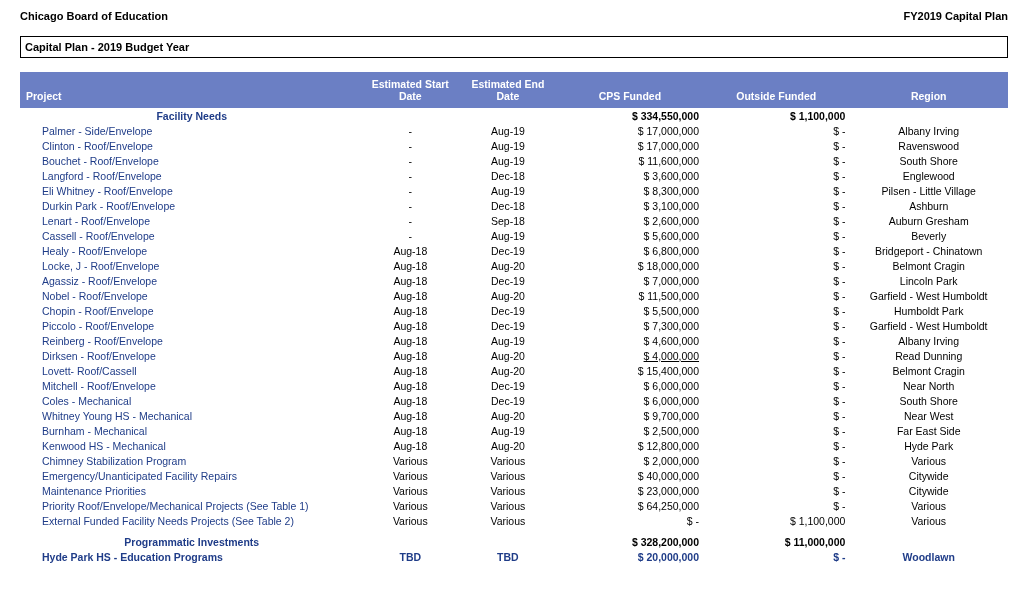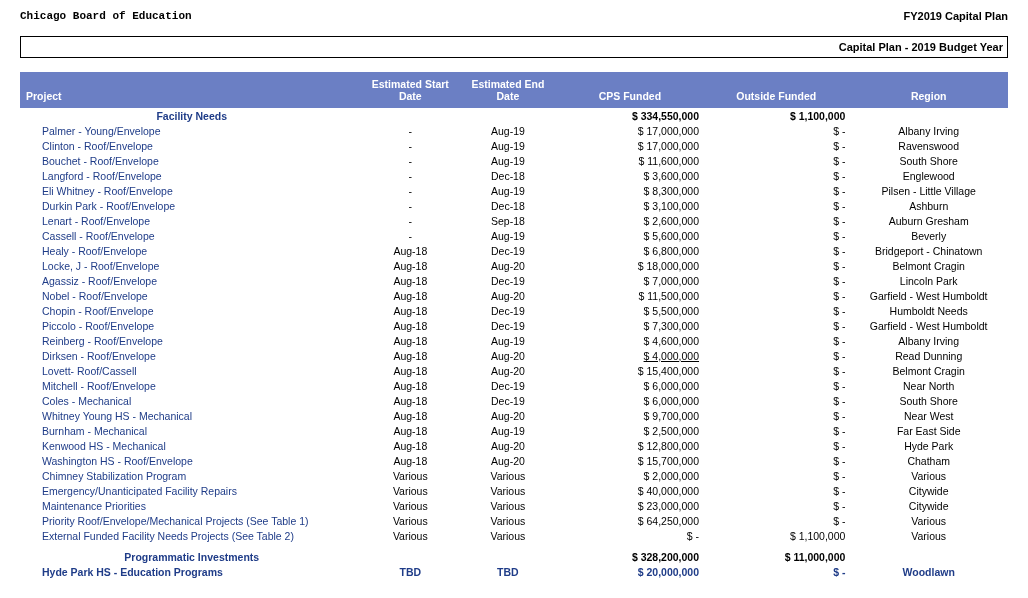--- a/index.html
+++ b/index.html
@@ -11,25 +11,25 @@
       width: 1028px;
       min-height: 598px;
       padding: 10px 20px;
     }
     .header-row {
       display: flex;
       justify-content: space-between;
       align-items: center;
       margin-bottom: 14px;
     }
-    .header-left { font-size: 11px; font-weight: bold; font-family: Liberation Mono, monospace; }
+    .header-left { font-size: 11px; font-weight: bold; }
     .header-right { font-size: 11px; font-weight: bold; }
     .title-box {
       border: 1px solid #000;
-      text-align: right;
+      text-align: left;
       padding: 4px;
       margin-bottom: 14px;
       font-weight: bold;
       font-size: 11px;
     }
     .table-container { width: 100%; }
     table {
       width: 100%;
       border-collapse: collapse;
       font-size: 10.5px;
@@ -92,21 +92,21 @@
     <tbody id="table-body">
     <tr>
           <td class="project-name section-label" style="font-weight: bold; color: rgb(31, 60, 136);">Facility Needs</td>
           <td class="center"></td>
           <td class="center"></td>
           <td class="right" style="font-family: Arial, sans-serif; font-weight: bold;">$ 334,550,000</td>
           <td class="right" style="font-family: Arial, sans-serif; font-weight: bold;">$ 1,100,000</td>
           <td class="center"></td>
         </tr>
         <tr>
-          <td class="project-sub blue-text">Palmer - Young/Envelope</td>
+          <td class="project-sub blue-text">Palmer - Side/Envelope</td>
           <td class="center">-</td>
           <td class="center">Aug-19</td>
           <td class="right" style="font-family: Arial, sans-serif;">$ 17,000,000</td>
           <td class="right" style="font-family: Arial, sans-serif;">$    -</td>
           <td class="center">Albany Irving</td>
         </tr>
         <tr>
           <td class="project-sub blue-text">Clinton - Roof/Envelope</td>
           <td class="center">-</td>
           <td class="center">Aug-19</td>
@@ -193,21 +193,21 @@
           <td class="right" style="font-family: Arial, sans-serif;">$ 11,500,000</td>
           <td class="right" style="font-family: Arial, sans-serif;">$    -</td>
           <td class="center">Garfield - West Humboldt</td>
         </tr>
         <tr>
           <td class="project-sub blue-text">Chopin - Roof/Envelope</td>
           <td class="center">Aug-18</td>
           <td class="center">Dec-19</td>
           <td class="right" style="font-family: Arial, sans-serif;">$ 5,500,000</td>
           <td class="right" style="font-family: Arial, sans-serif;">$    -</td>
-          <td class="center">Humboldt Needs</td>
+          <td class="center">Humboldt Park</td>
         </tr>
         <tr>
           <td class="project-sub blue-text">Piccolo - Roof/Envelope</td>
           <td class="center">Aug-18</td>
           <td class="center">Dec-19</td>
           <td class="right" style="font-family: Arial, sans-serif;">$ 7,300,000</td>
           <td class="right" style="font-family: Arial, sans-serif;">$    -</td>
           <td class="center">Garfield - West Humboldt</td>
         </tr>
         <tr>
@@ -266,28 +266,20 @@
           <td class="right" style="font-family: Arial, sans-serif;">$    -</td>
           <td class="center">Far East Side</td>
         </tr>
         <tr>
           <td class="project-sub blue-text">Kenwood HS - Mechanical</td>
           <td class="center">Aug-18</td>
           <td class="center">Aug-20</td>
           <td class="right" style="font-family: Arial, sans-serif;">$ 12,800,000</td>
           <td class="right" style="font-family: Arial, sans-serif;">$    -</td>
           <td class="center">Hyde Park</td>
-        </tr>
-        <tr>
-          <td class="project-sub blue-text">Washington HS - Roof/Envelope</td>
-          <td class="center">Aug-18</td>
-          <td class="center">Aug-20</td>
-          <td class="right" style="font-family: Arial, sans-serif;">$ 15,700,000</td>
-          <td class="right" style="font-family: Arial, sans-serif;">$    -</td>
-          <td class="center">Chatham</td>
         </tr>
         <tr>
           <td class="project-sub blue-text">Chimney Stabilization Program</td>
           <td class="center">Various</td>
           <td class="center">Various</td>
           <td class="right" style="font-family: Arial, sans-serif;">$ 2,000,000</td>
           <td class="right" style="font-family: Arial, sans-serif;">$    -</td>
           <td class="center">Various</td>
         </tr>
         <tr>

